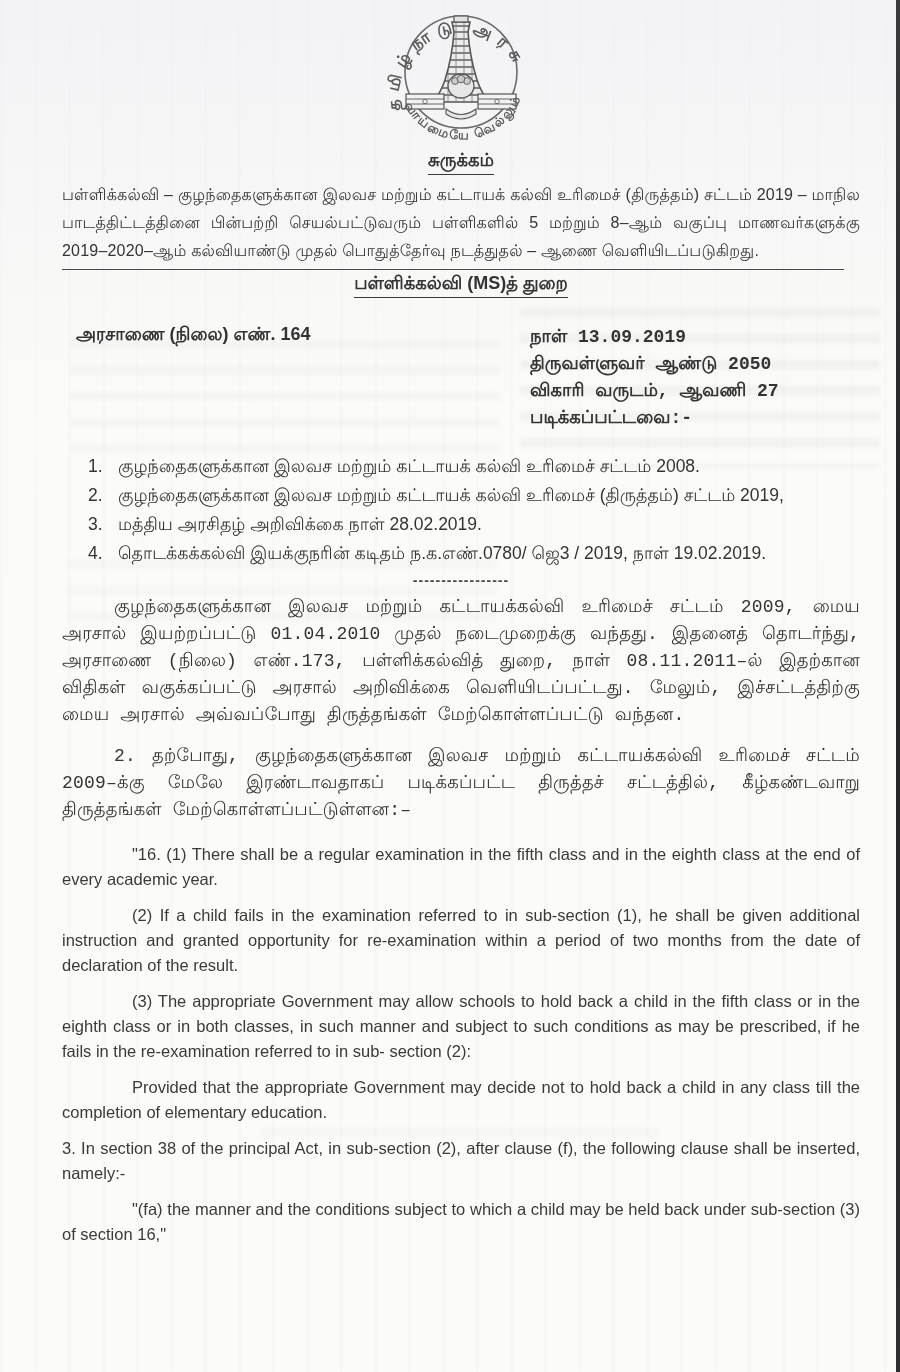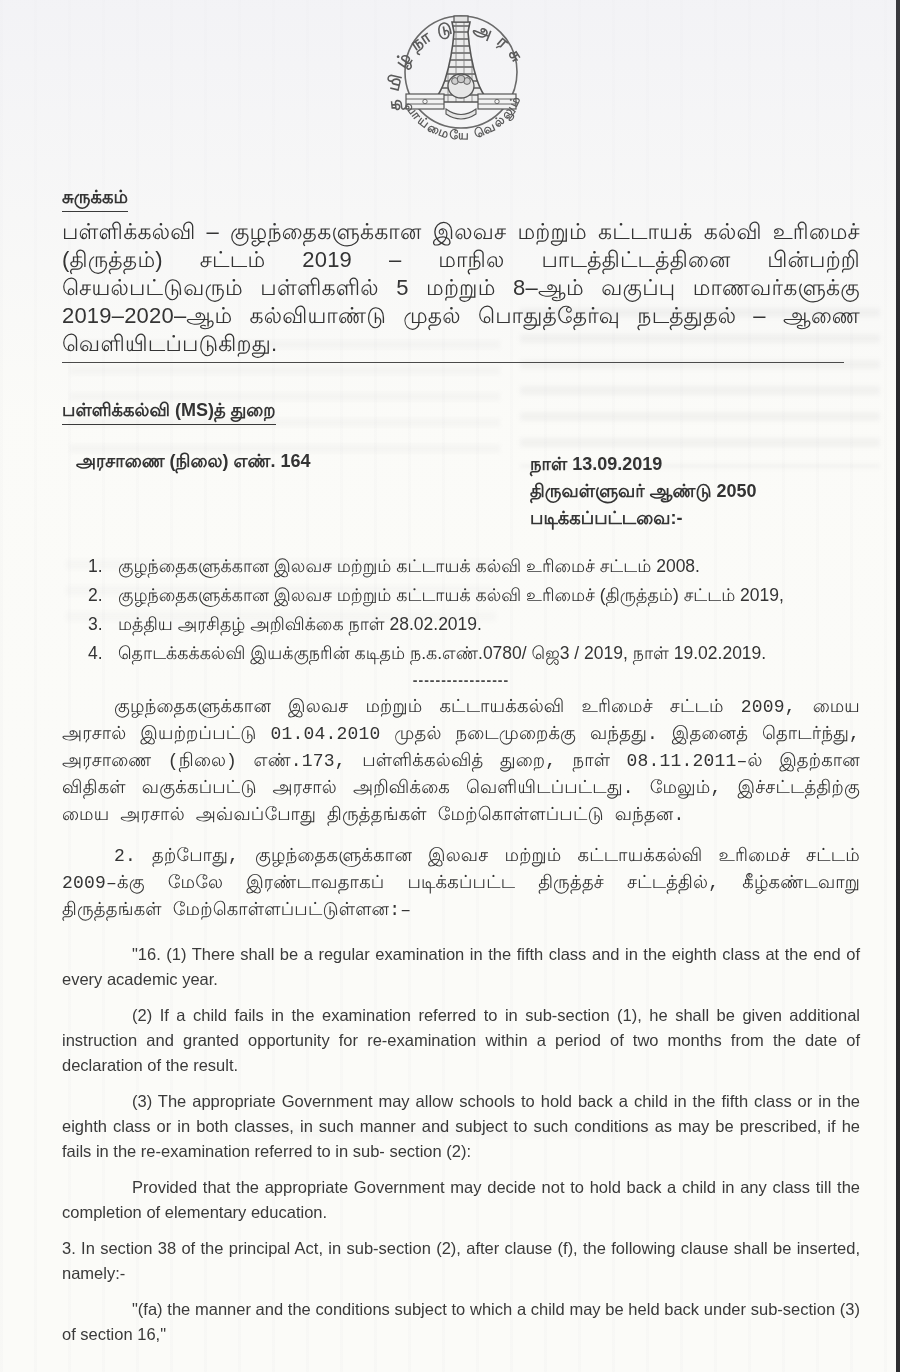--- a/index.html
+++ b/index.html
@@ -45,33 +45,33 @@
   .bleed-4 { left: 260px; top: 1128px; width: 400px; height: 26px; opacity: 0.30; }
 
   .content {
     position: relative;
     padding: 8px 40px 0 62px;
     filter: blur(0.22px);
   }
 
   .emblem-wrap { text-align: center; }
 
-  .center { text-align: left; margin-top: 37px; }
+  .center { text-align: center; }
 
   .heading-underline {
     display: inline-block;
     font-weight: bold;
     font-size: 18px;
     border-bottom: 1.6px solid #3a3a3a;
     padding-bottom: 1px;
   }
 
   .abstract-para {
     margin-top: 6px;
-    font-size: 22px;
+    font-size: 16px;
     line-height: 28px;
     text-align: justify;
     letter-spacing: 0.2px;
   }
 
   .rule {
     border: none;
     border-top: 1.7px solid #4a4a4a;
     margin: 4px 16px 3px 0;
   }
@@ -85,20 +85,21 @@
   }
   .go-left {
     width: 468px;
     padding-left: 14px;
     font-weight: bold;
   }
   .go-right {
     width: 330px;
     font-weight: bold;
     line-height: 26px;
+    font-family: Liberation Mono, monospace;
   }
   .go-right div { margin-bottom: 1px; }
 
   .read-list {
     margin-top: 24px;
     font-size: 17.5px;
   }
   .read-item {
     display: flex;
     margin-bottom: 9px;
@@ -226,20 +227,21 @@
 
     <div class="center dept-heading">
       <span class="heading-underline">பள்ளிக்கல்வி (MS)த் துறை</span>
     </div>
 
     <div class="go-row">
       <div class="go-left">அரசாணை (நிலை) எண். 164</div>
       <div class="go-right">
         <div>நாள்  13.09.2019</div>
         <div>திருவள்ளுவர் ஆண்டு 2050</div>
+        <div>விகாரி வருடம்,  ஆவணி 27</div>
         <div>படிக்கப்பட்டவை:-</div>
       </div>
     </div>
 
     <div class="read-list">
       <div class="read-item">
         <span class="num">1.</span>
         <span>குழந்தைகளுக்கான இலவச மற்றும் கட்டாயக் கல்வி உரிமைச் சட்டம் 2008.</span>
       </div>
       <div class="read-item">

